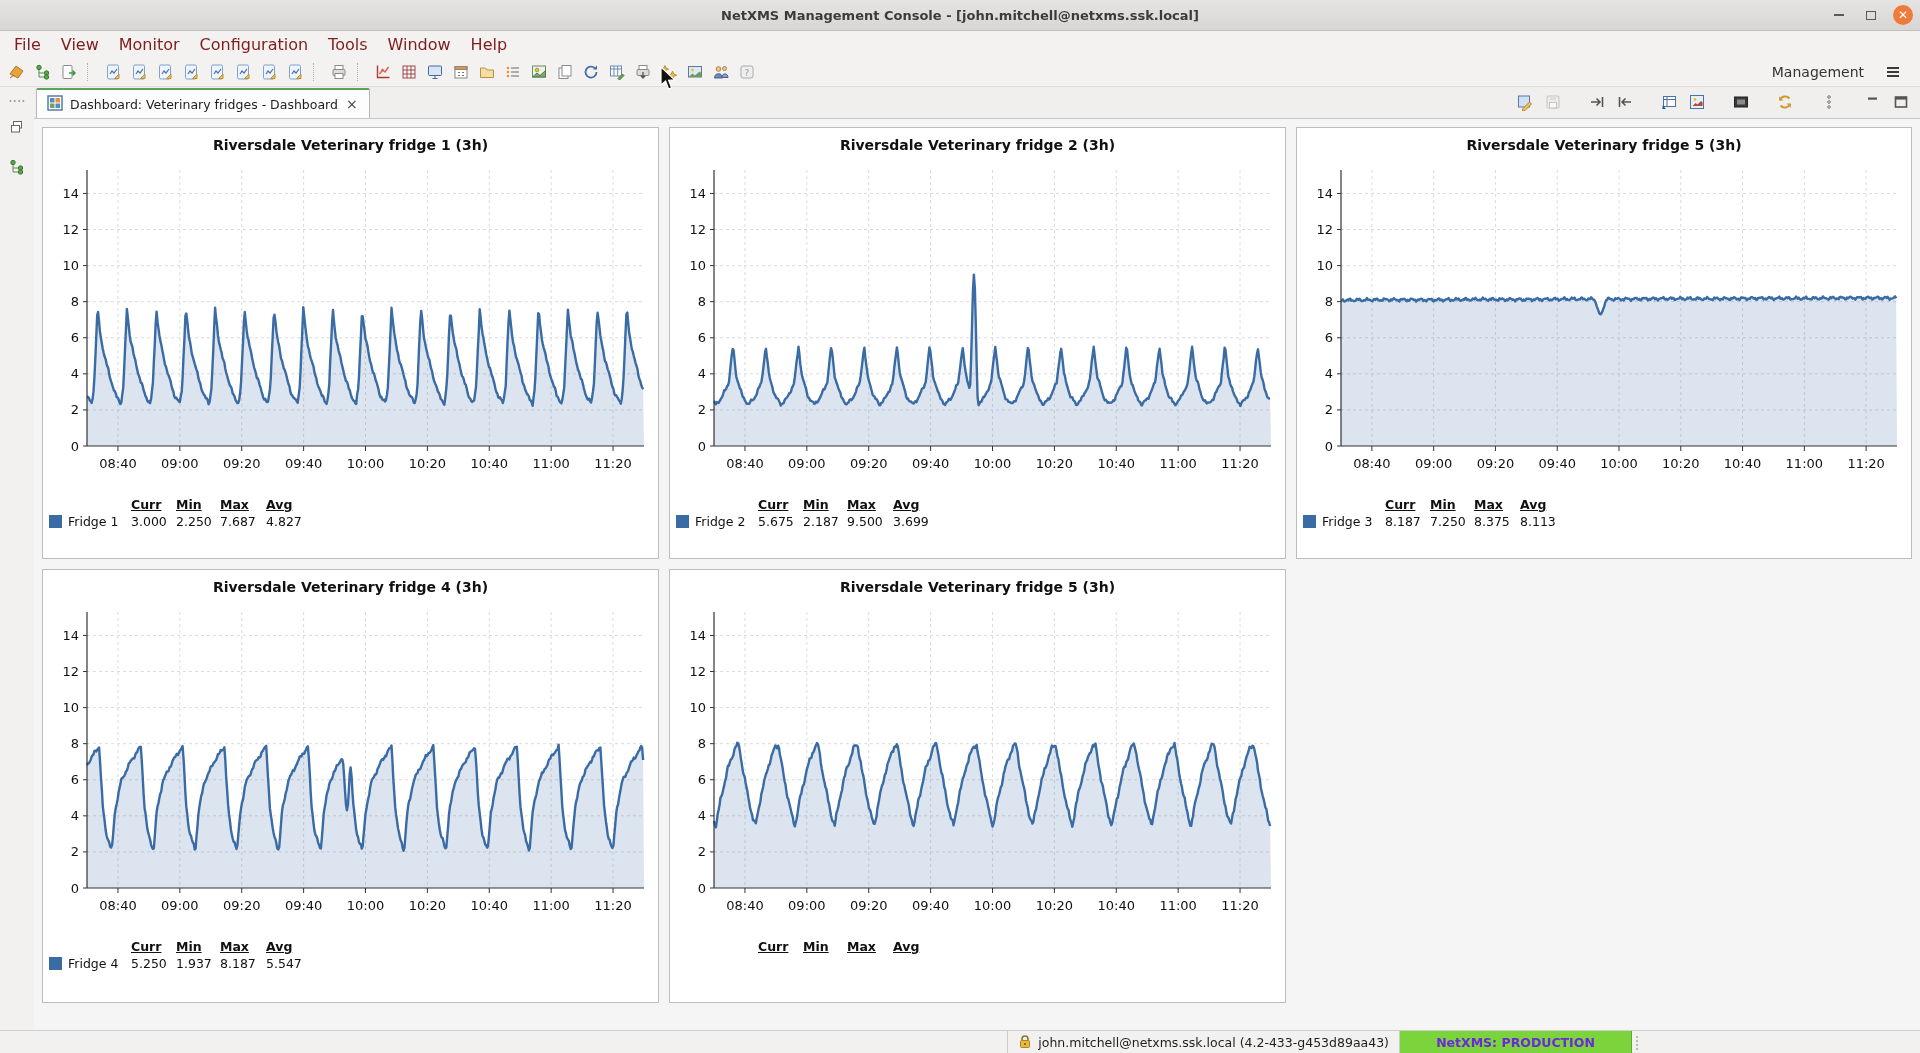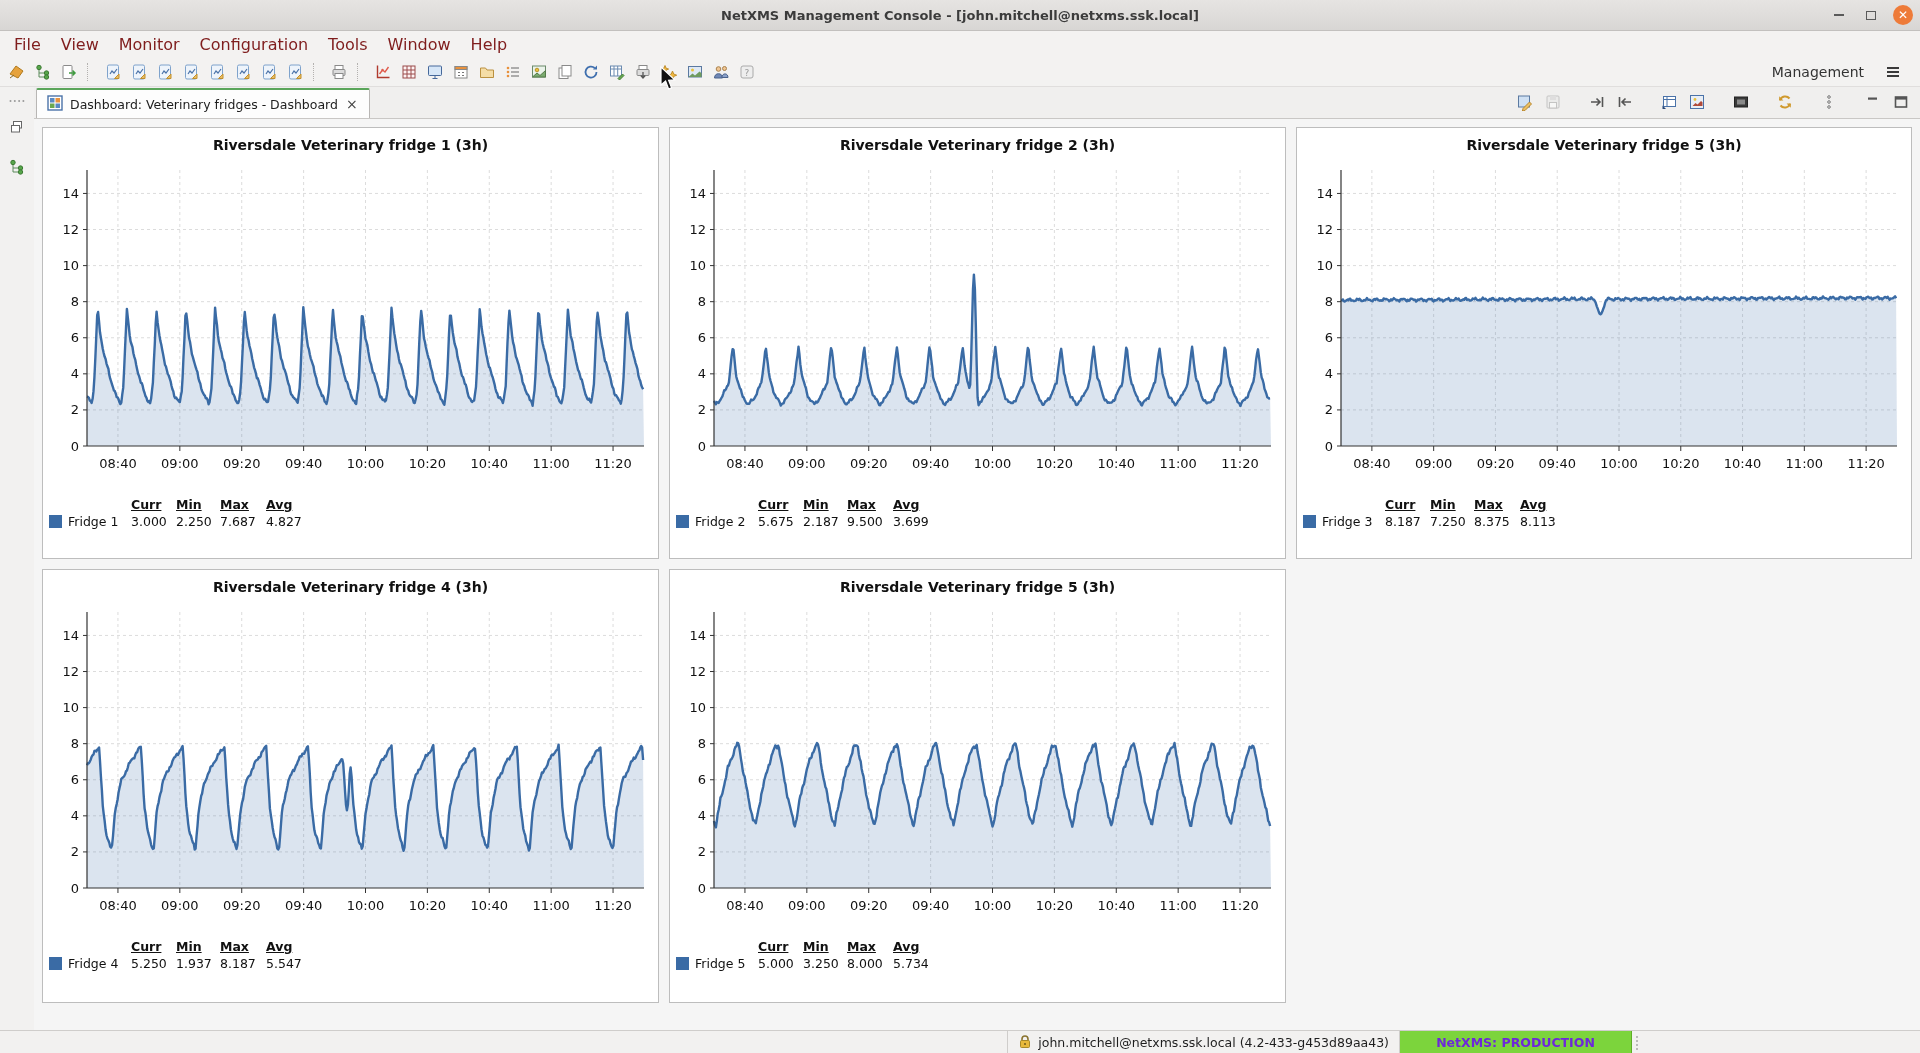--- a/index.html
+++ b/index.html
@@ -789,30 +789,20 @@
               <text x="570.0555555555555" y="310" text-anchor="middle" font-size="13" fill="#111" font-family="DejaVu Sans,sans-serif">11:20</text>
             </svg>
     <div class="legend">
       <div class="lrow">
         <span class="lname"></span>
         <span class="lh">Curr</span>
         <span class="lh">Min</span>
         <span class="lh">Max</span>
         <span class="lh">Avg</span>
       </div>
-      <div class="lrow">
-        <span class="lname">
-          <span class="swatch" style="background: rgb(58, 107, 165);"></span>
-          <span class="sname">Fridge 5</span>
-        </span>
-        <span>5.000</span>
-        <span>3.250</span>
-        <span>8.000</span>
-        <span>5.734</span>
-      </div>
     </div>
   </div>
 </div>
     </div>
   </div>
 </div>
 
 <div class="statusbar">
   <div class="sb-spacer"></div>
   <div class="sb-user">

